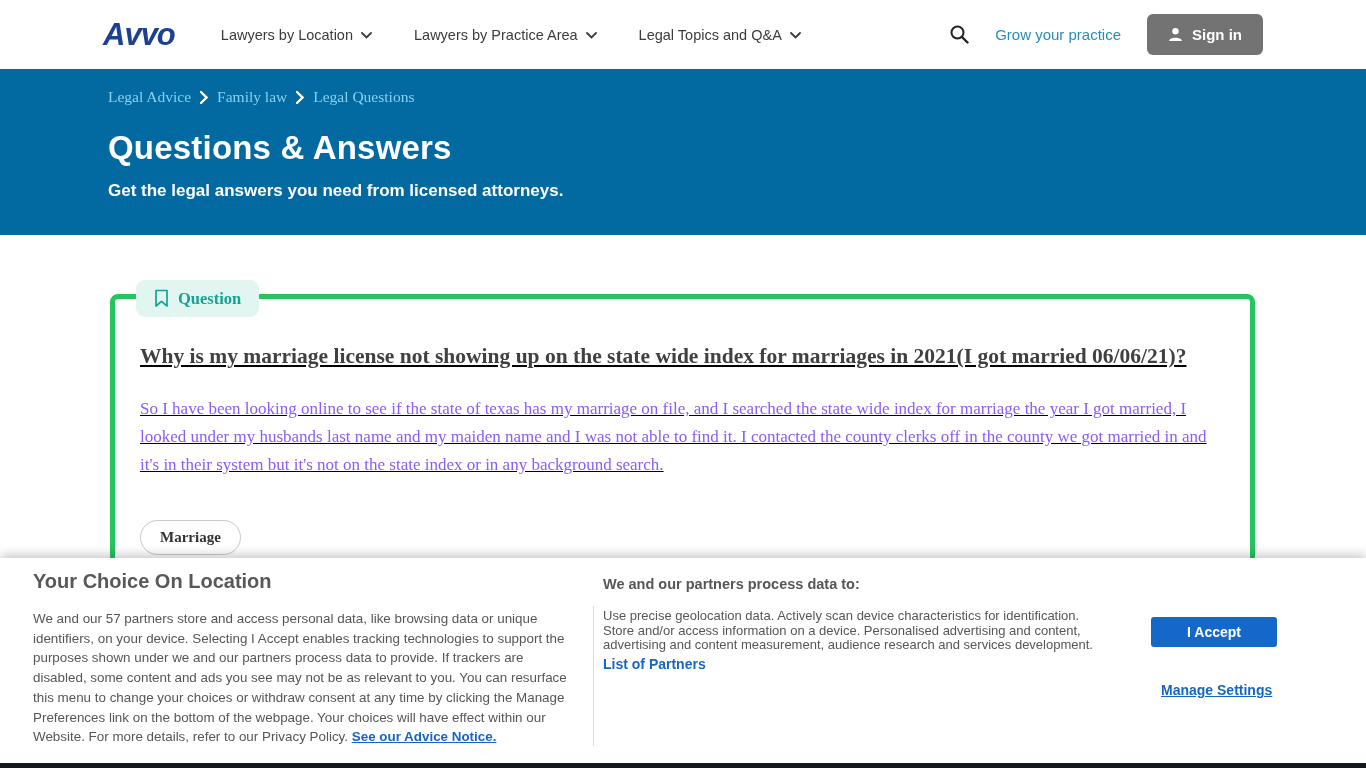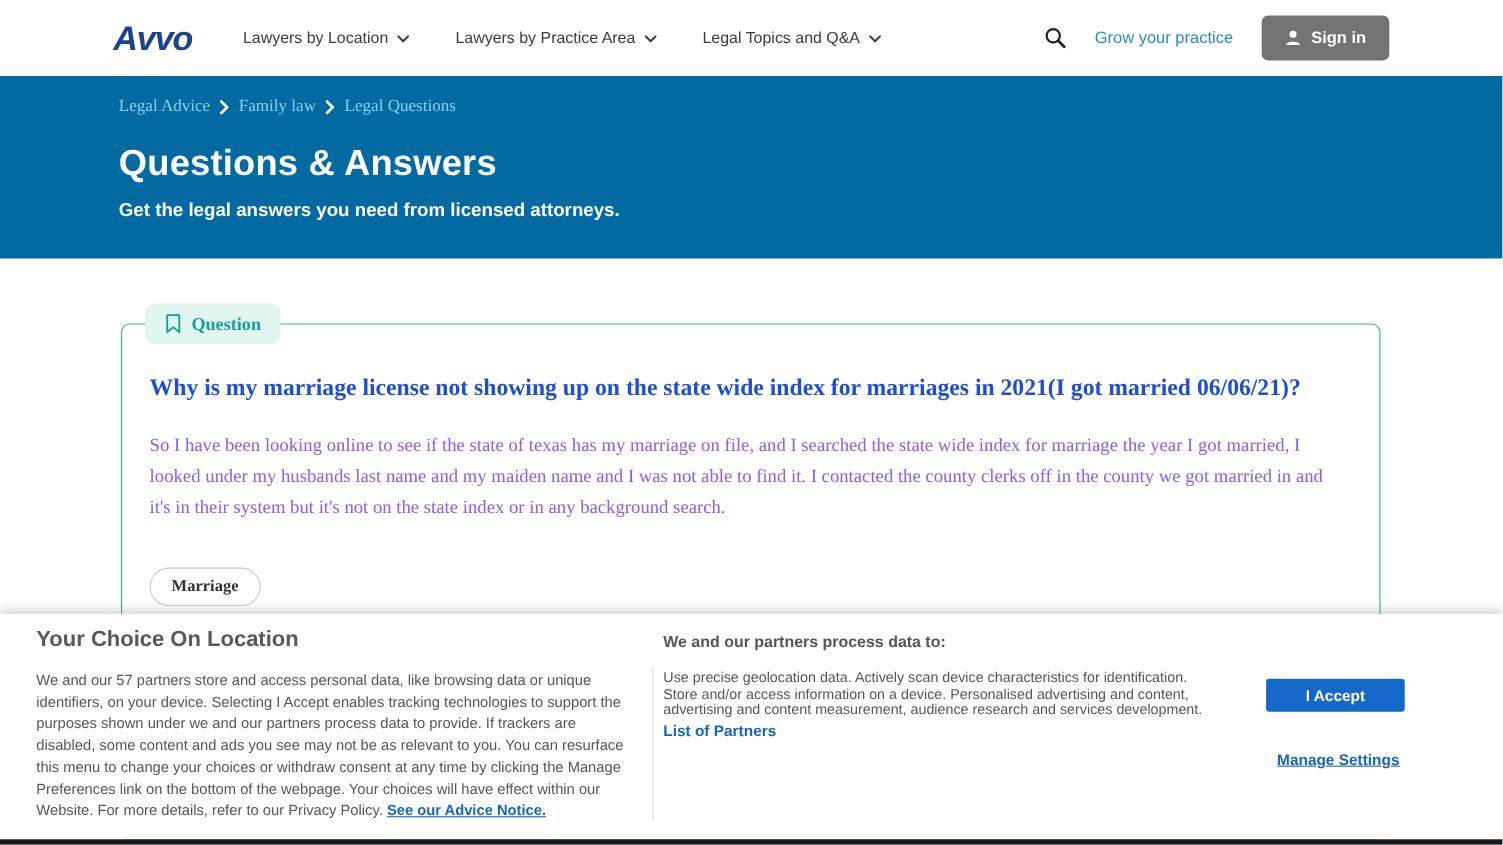--- a/index.html
+++ b/index.html
@@ -38,34 +38,35 @@
     text-decoration: none; cursor: pointer;
   }
   .crumb-sep { display: flex; align-items: center; margin-top: 1px; }
   .hero h1 { color: #ffffff; font-size: 33px; font-weight: bold; margin-top: 23px; letter-spacing: 0.2px; }
   .hero p { color: #ffffff; font-size: 17px; font-weight: bold; margin-top: 14px; }
 
   
   .main-area { position: relative; }
   .question-card {
     position: absolute; left: 110px; top: 59px; width: 1145px; height: 470px;
-    background: #fff; border: 1px solid #22c55e; border-radius: 8px;
+    background: #fff; border: 5px solid #22c55e; border-radius: 8px;
     padding: 42px 30px 0 25px;
+    text-decoration: underline;
   }
   .question-badge {
     position: absolute; left: 21px; top: -19px; height: 37px;
     background: #e1f5f1; border-radius: 9px; display: flex; align-items: center;
     gap: 9px; padding: 0 18px;
   }
   .question-badge span {
     font-family: "Liberation Serif", serif; font-weight: bold; font-size: 16.5px; color: #14a393;
   }
   .question-title {
     font-family: "Liberation Serif", serif; font-weight: bold; font-size: 21.5px;
-    line-height: 31px; color: #1d4ed8; max-width: 1070px;
+    line-height: 31px; color: #404040; max-width: 1070px;
   }
   .question-body {
     font-family: "Liberation Serif", serif; font-size: 17px; line-height: 28px;
     color: #8b5cf6; margin-top: 23px; max-width: 1100px;
   }
   .tag-pill {
     display: inline-block; margin-top: 41px; border: 1px solid #c9c9c9; border-radius: 18px;
     padding: 8px 19px; font-family: "Liberation Serif", serif; font-weight: bold;
     font-size: 15px; color: #333; cursor: pointer; background: #fff;
   }

